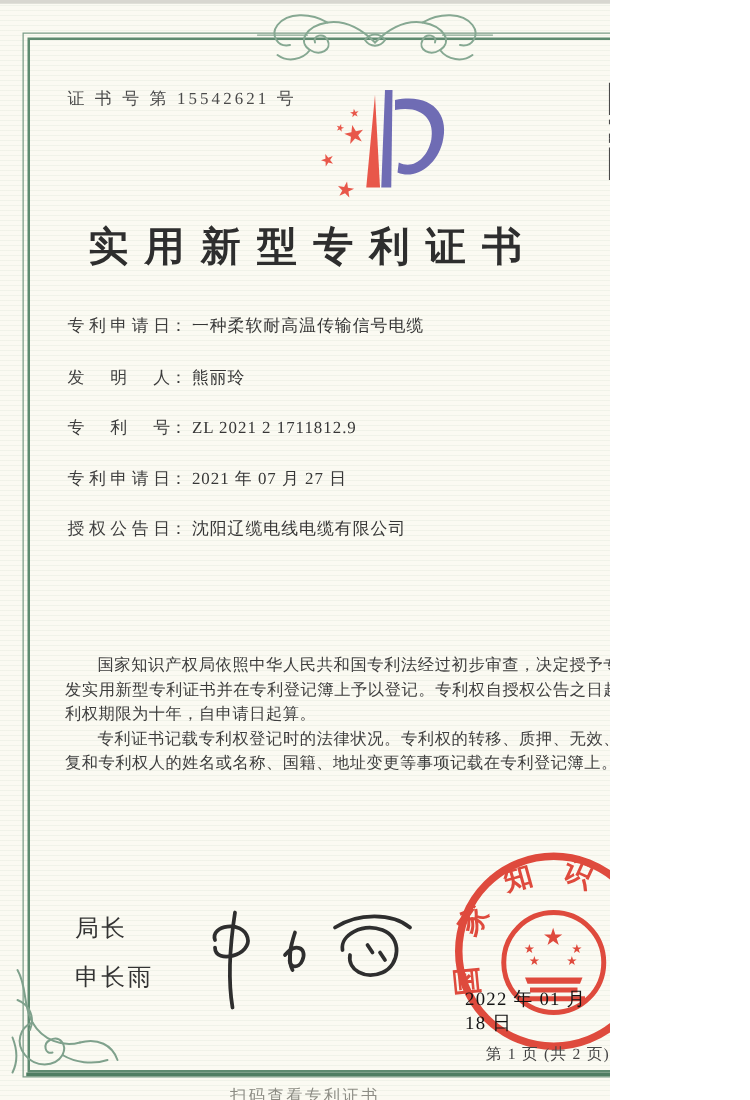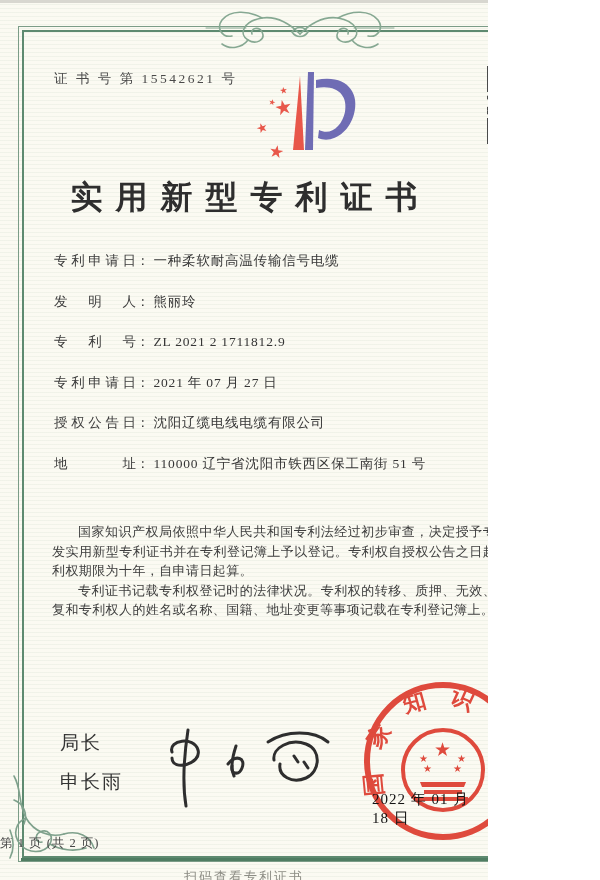--- a/index.html
+++ b/index.html
@@ -62,21 +62,21 @@
   .signer{position:absolute;left:60px;top:730px;font-size:19px;color:#333;}
   .signer div{margin-bottom:13px;letter-spacing:2px;}
   .signature-svg{position:absolute;left:148px;top:716px;width:210px;height:96px;}
   .seal{position:absolute;left:360px;top:678px;width:166px;height:166px;opacity:0.9;}
   .seal-date{
     position:absolute;left:372px;top:790px;
     font-size:15px;color:#141414;letter-spacing:1px;z-index:5;
   }
   .page-footer{
     position:absolute;left:0;top:835px;width:100%;
-    text-align:left;font-size:12.5px;color:#444;letter-spacing:1px;
+    text-align:right;font-size:12.5px;color:#444;letter-spacing:1px;
   }
   .cutoff-text{
     position:absolute;left:0;top:868px;width:100%;height:12px;
     text-align:center;font-size:13px;color:#8d8d85;overflow:hidden;letter-spacing:2px;
   }
 </style>
 </head>
 <body>
 
 <div class="page">
@@ -283,23 +283,20 @@
     </div>
     <div class="field-row">
       <span class="field-label">专利号</span><span class="colon">：</span><span class="field-value">ZL 2021 2 1711812.9</span>
     </div>
     <div class="field-row">
       <span class="field-label">专利申请日</span><span class="colon">：</span><span class="field-value">2021 年 07 月 27 日</span>
     </div>
     <div class="field-row">
       <span class="field-label">授权公告日</span><span class="colon">：</span><span class="field-value">沈阳辽缆电线电缆有限公司</span>
     </div>
-    <div class="field-row">
-      <span class="field-label">地址</span><span class="colon">：</span><span class="field-value">110000  辽宁省沈阳市铁西区保工南街 51 号</span>
-    </div>
   </div>
 
   <div class="paragraphs">
     <p>国家知识产权局依照中华人民共和国专利法经过初步审查，决定授予专利权，颁发实用新型专利证书并在专利登记簿上予以登记。专利权自授权公告之日起生效。专利权期限为十年，自申请日起算。</p>
     <p>专利证书记载专利权登记时的法律状况。专利权的转移、质押、无效、终止、恢复和专利权人的姓名或名称、国籍、地址变更等事项记载在专利登记簿上。</p>
   </div>
 
   <div class="signer">
     <div>局长</div>
     <div>申长雨</div>

